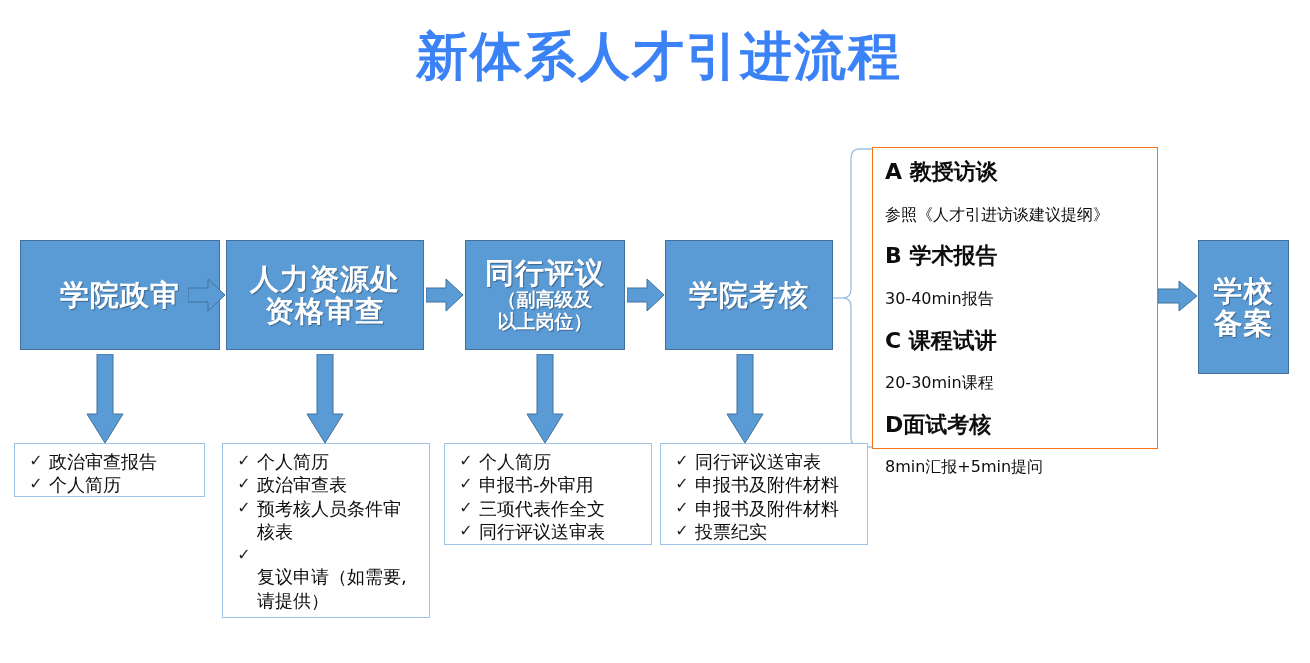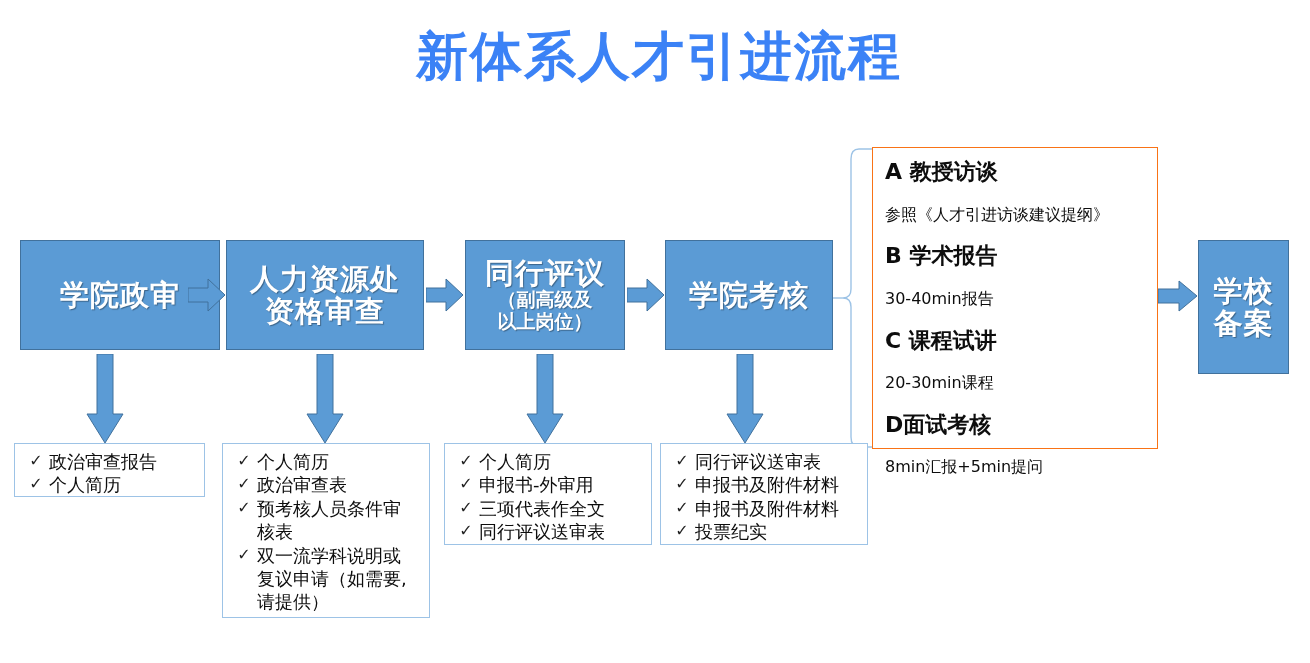--- a/index.html
+++ b/index.html
@@ -186,21 +186,20 @@
       <div class="ck">✓</div>
       <div class="ctext">政治审查表</div>
     </div>
     <div class="crow">
       <div class="ck">✓</div>
       <div class="ctext">预考核人员条件审</div>
     </div>
     <div class="cont">核表</div>
     <div class="crow">
       <div class="ck">✓</div>
-      <div class="ctext">双一流学科说明或</div>
     </div>
     <div class="cont">复议申请（如需要,</div>
     <div class="cont">请提供）</div>
   </div>
 
   <div class="cbox" style="left:444px;top:443px;width:208px;height:102px;">
     <div class="crow">
       <div class="ck">✓</div>
       <div class="ctext">个人简历</div>
     </div>

